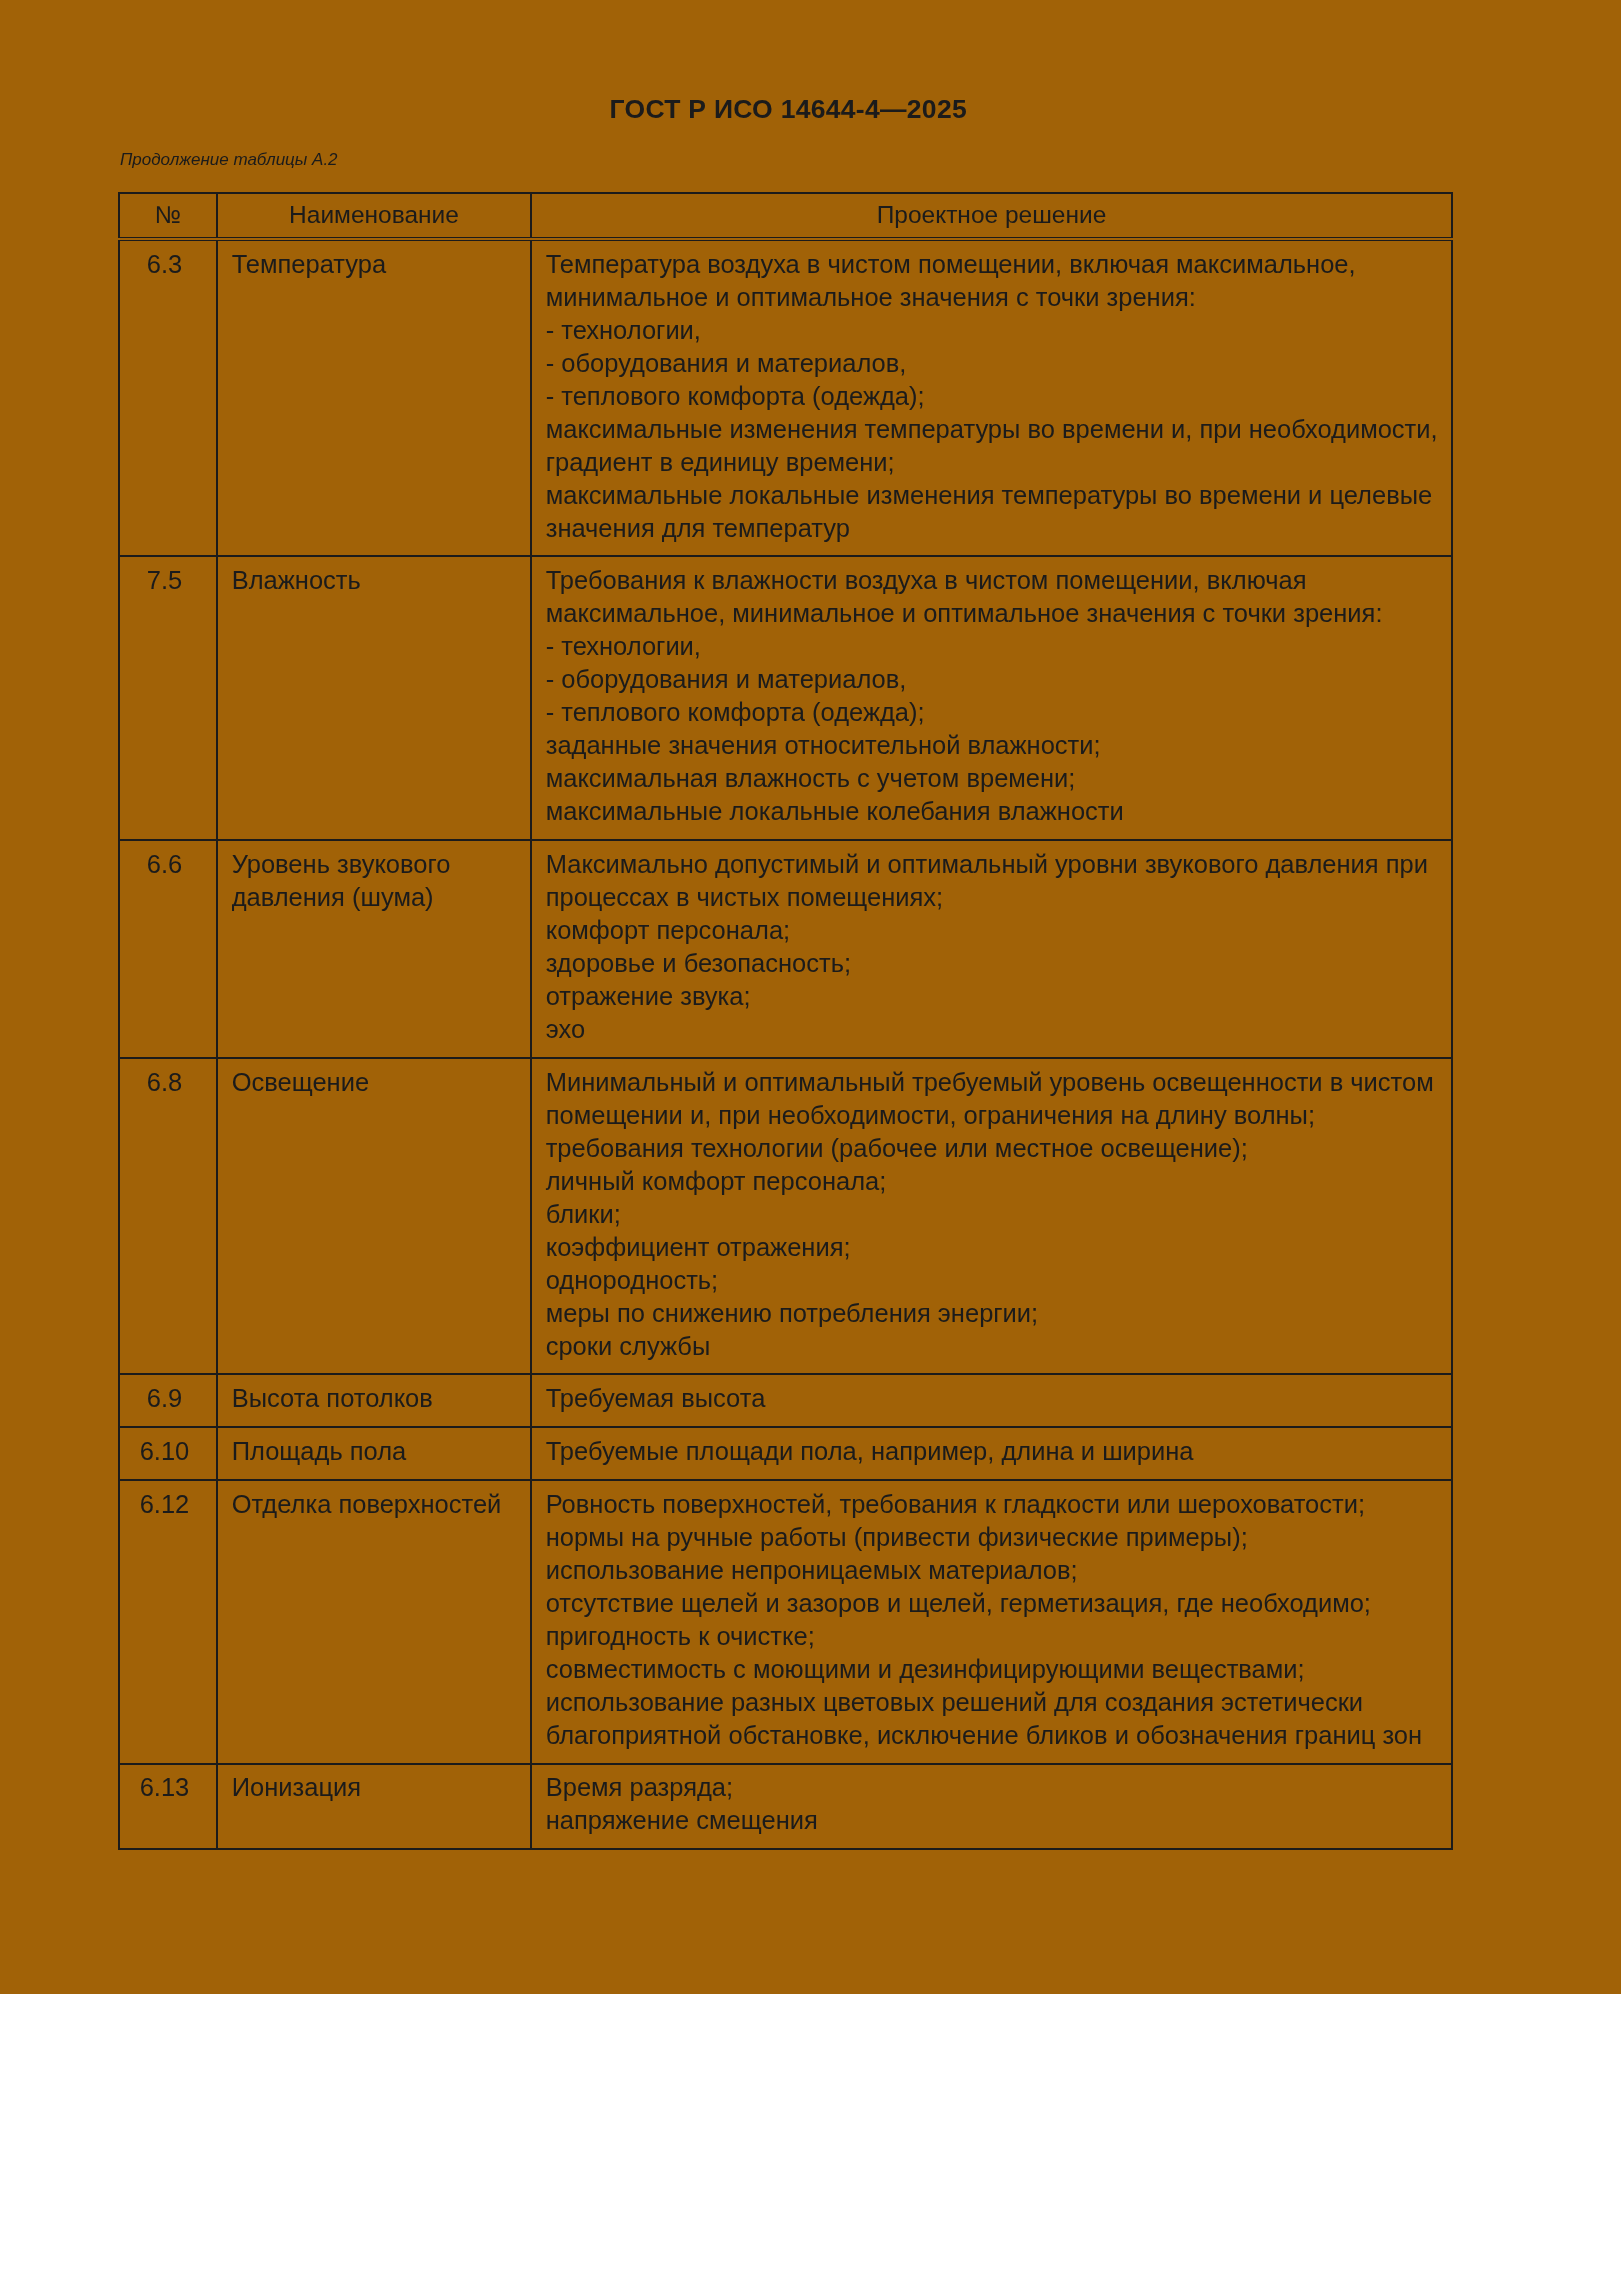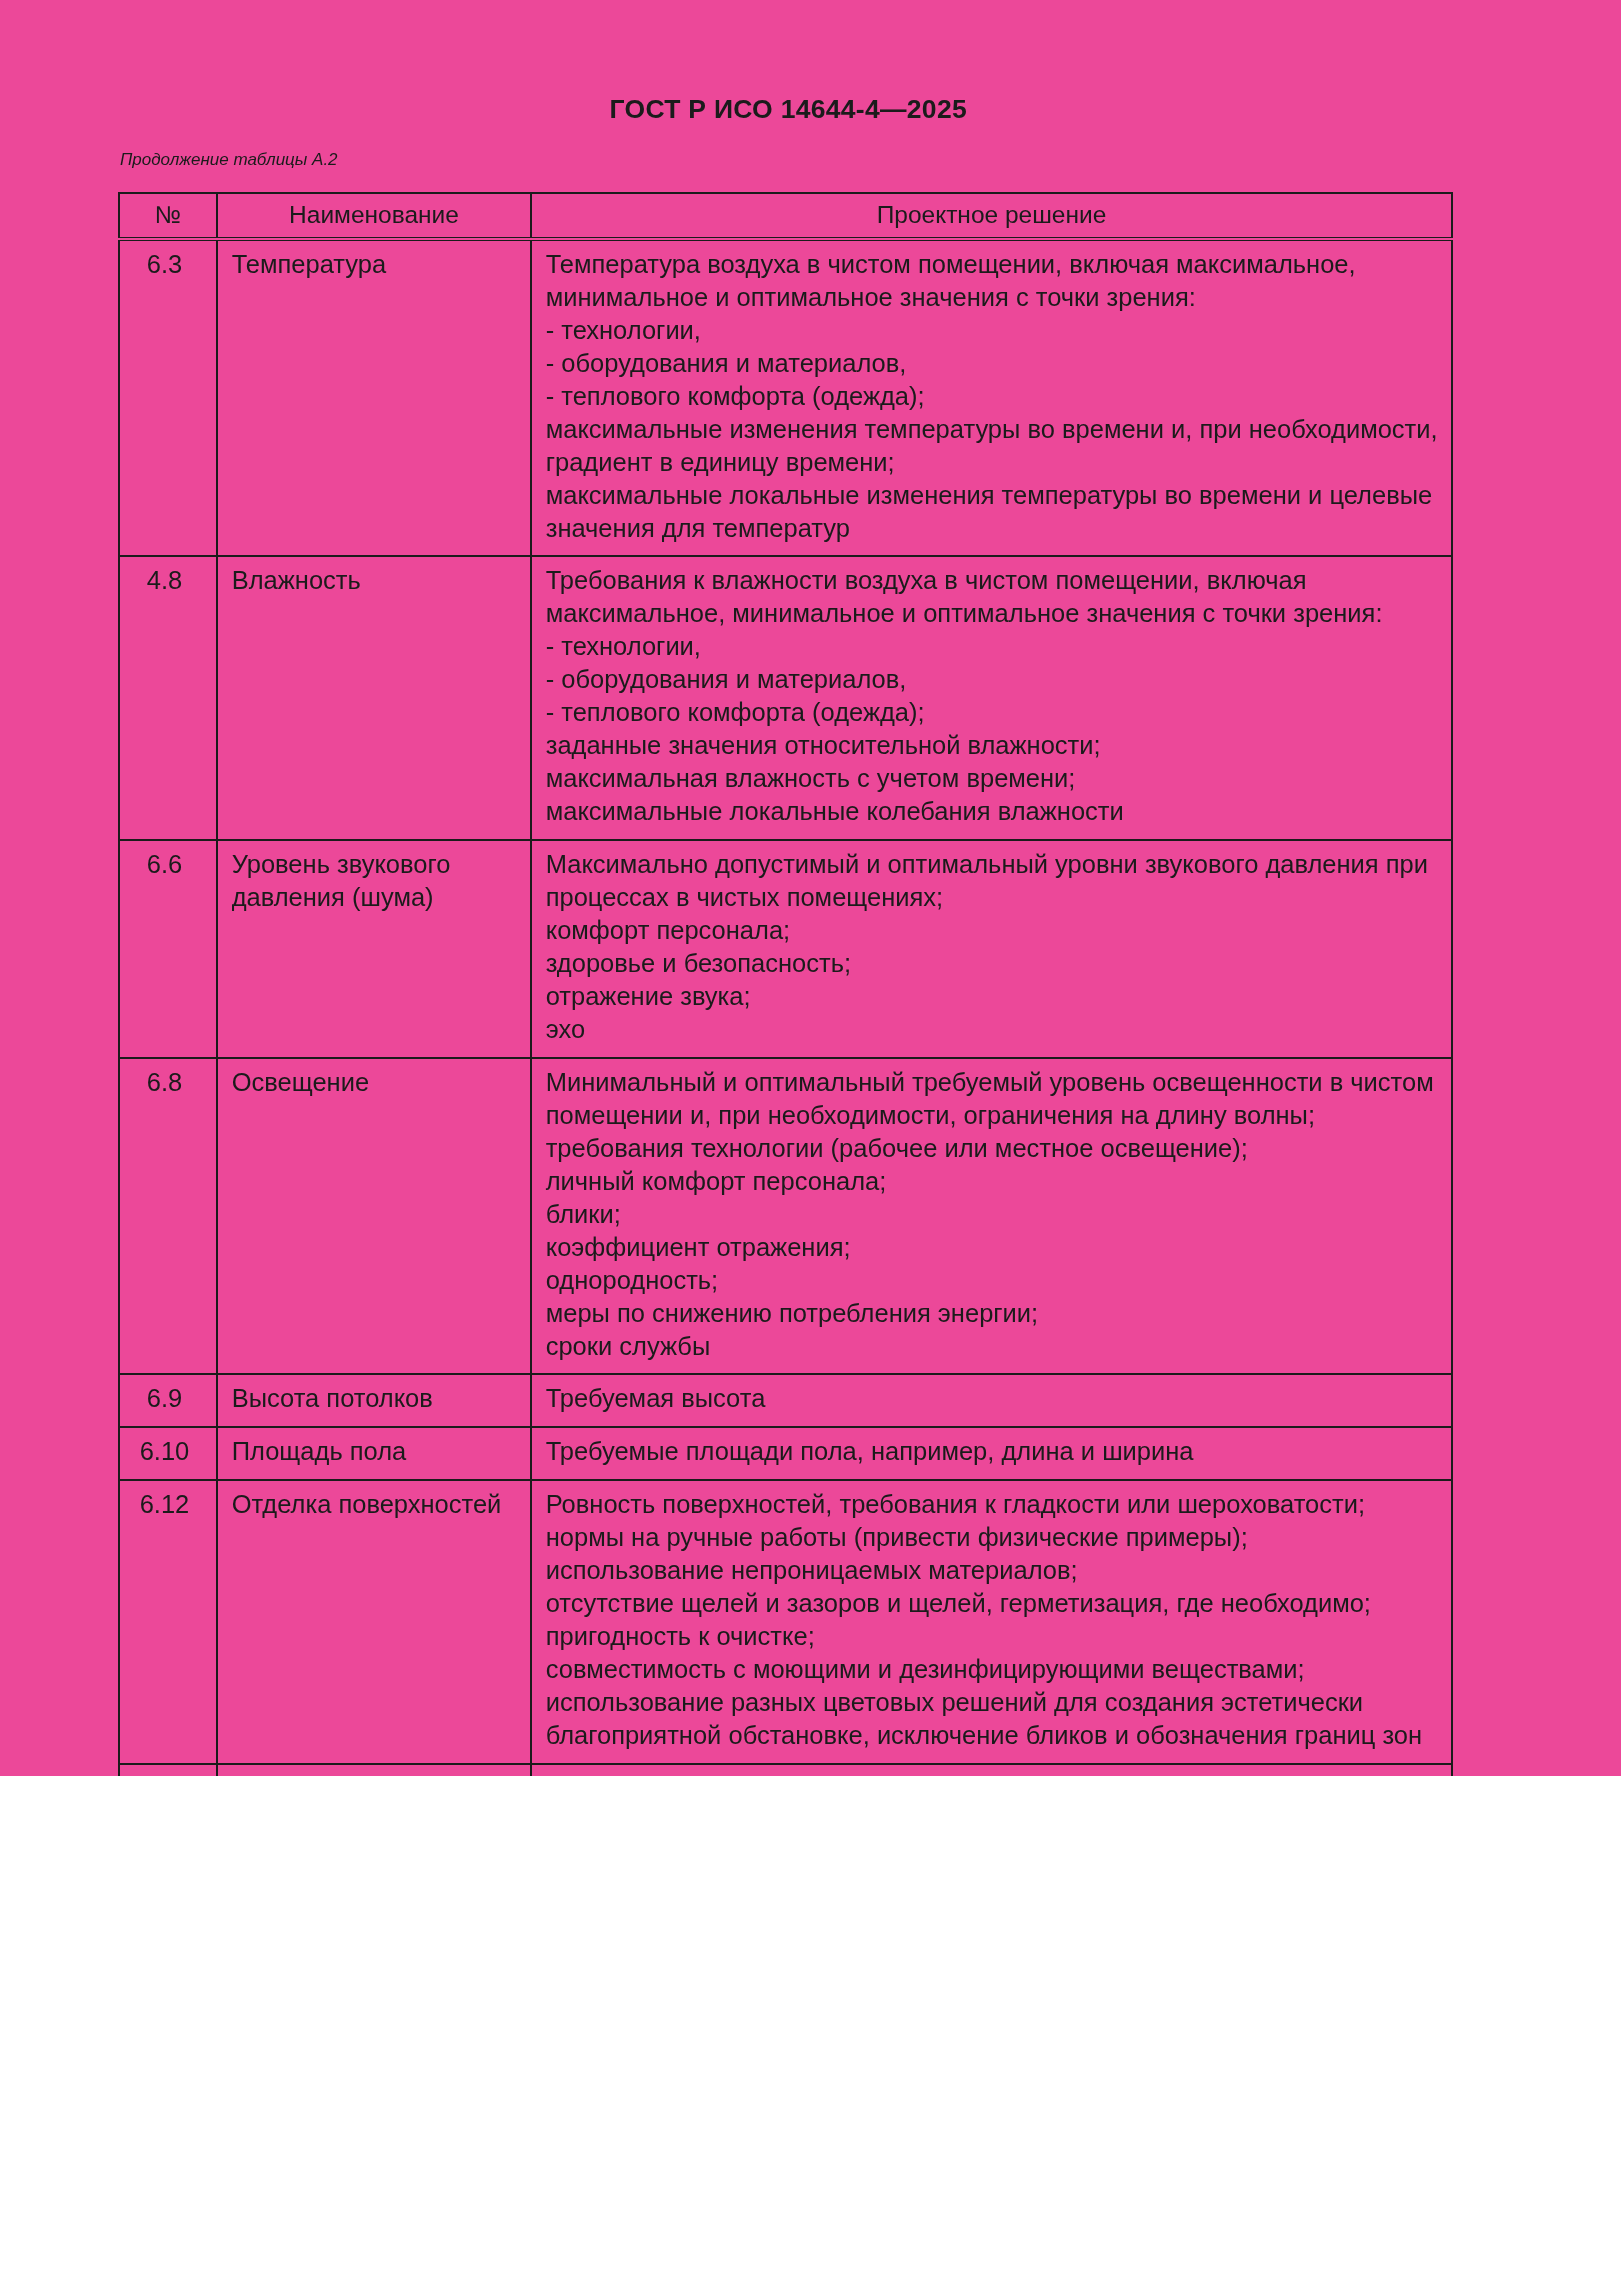--- a/index.html
+++ b/index.html
@@ -5,22 +5,22 @@
   * { box-sizing: border-box; margin: 0; padding: 0; }
   html, body { background: #ffffff; }
   body {
     font-family: "Liberation Sans", sans-serif;
     color: #1b1b1b;
     width: 1621px;
   }
   .page {
     position: relative;
     width: 1621px;
-    height: 1776px;
-    background: #ec4899;
+    height: 1994px;
+    background: #a16207;
     overflow: hidden;
   }
   .doc-header {
     position: absolute;
     top: 94px;
     left: 118px;
     width: 849px;
     text-align: right;
     font-size: 26.5px;
     font-weight: 700;
@@ -107,21 +107,21 @@
     <td class="cell-name">Температура</td>
     <td class="cell-solution">Температура воздуха в чистом помещении, включая максимальное, минимальное и оптимальное значения с точки зрения:
 - технологии,
 - оборудования и материалов,
 - теплового комфорта (одежда);
 максимальные изменения температуры во времени и, при необходимости, градиент в единицу времени;
 максимальные локальные изменения температуры во времени и целевые значения для температур</td>
   </tr>
 
   <tr>
-    <td class="cell-num">4.8</td>
+    <td class="cell-num">7.5</td>
     <td class="cell-name">Влажность</td>
     <td class="cell-solution">Требования к влажности воздуха в чистом помещении, включая максимальное, минимальное и оптимальное значения с точки зрения:
 - технологии,
 - оборудования и материалов,
 - теплового комфорта (одежда);
 заданные значения относительной влажности;
 максимальная влажность с учетом времени;
 максимальные локальные колебания влажности</td>
   </tr>
 

